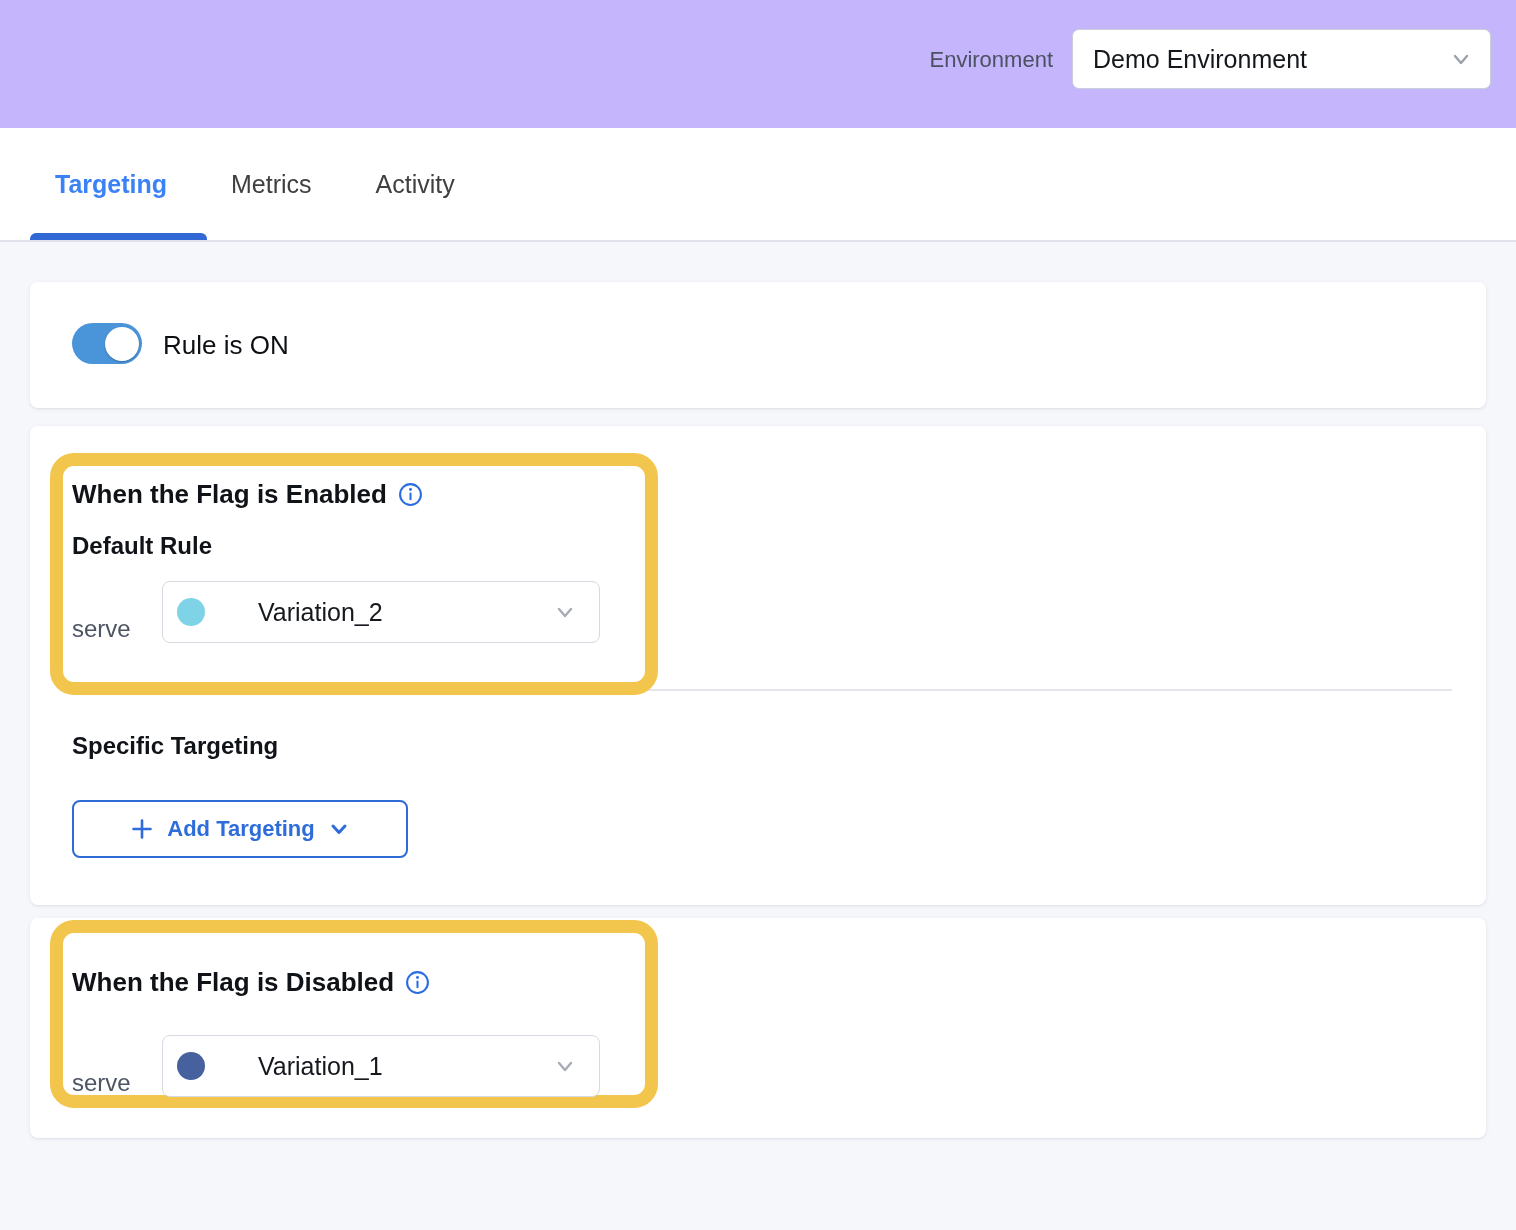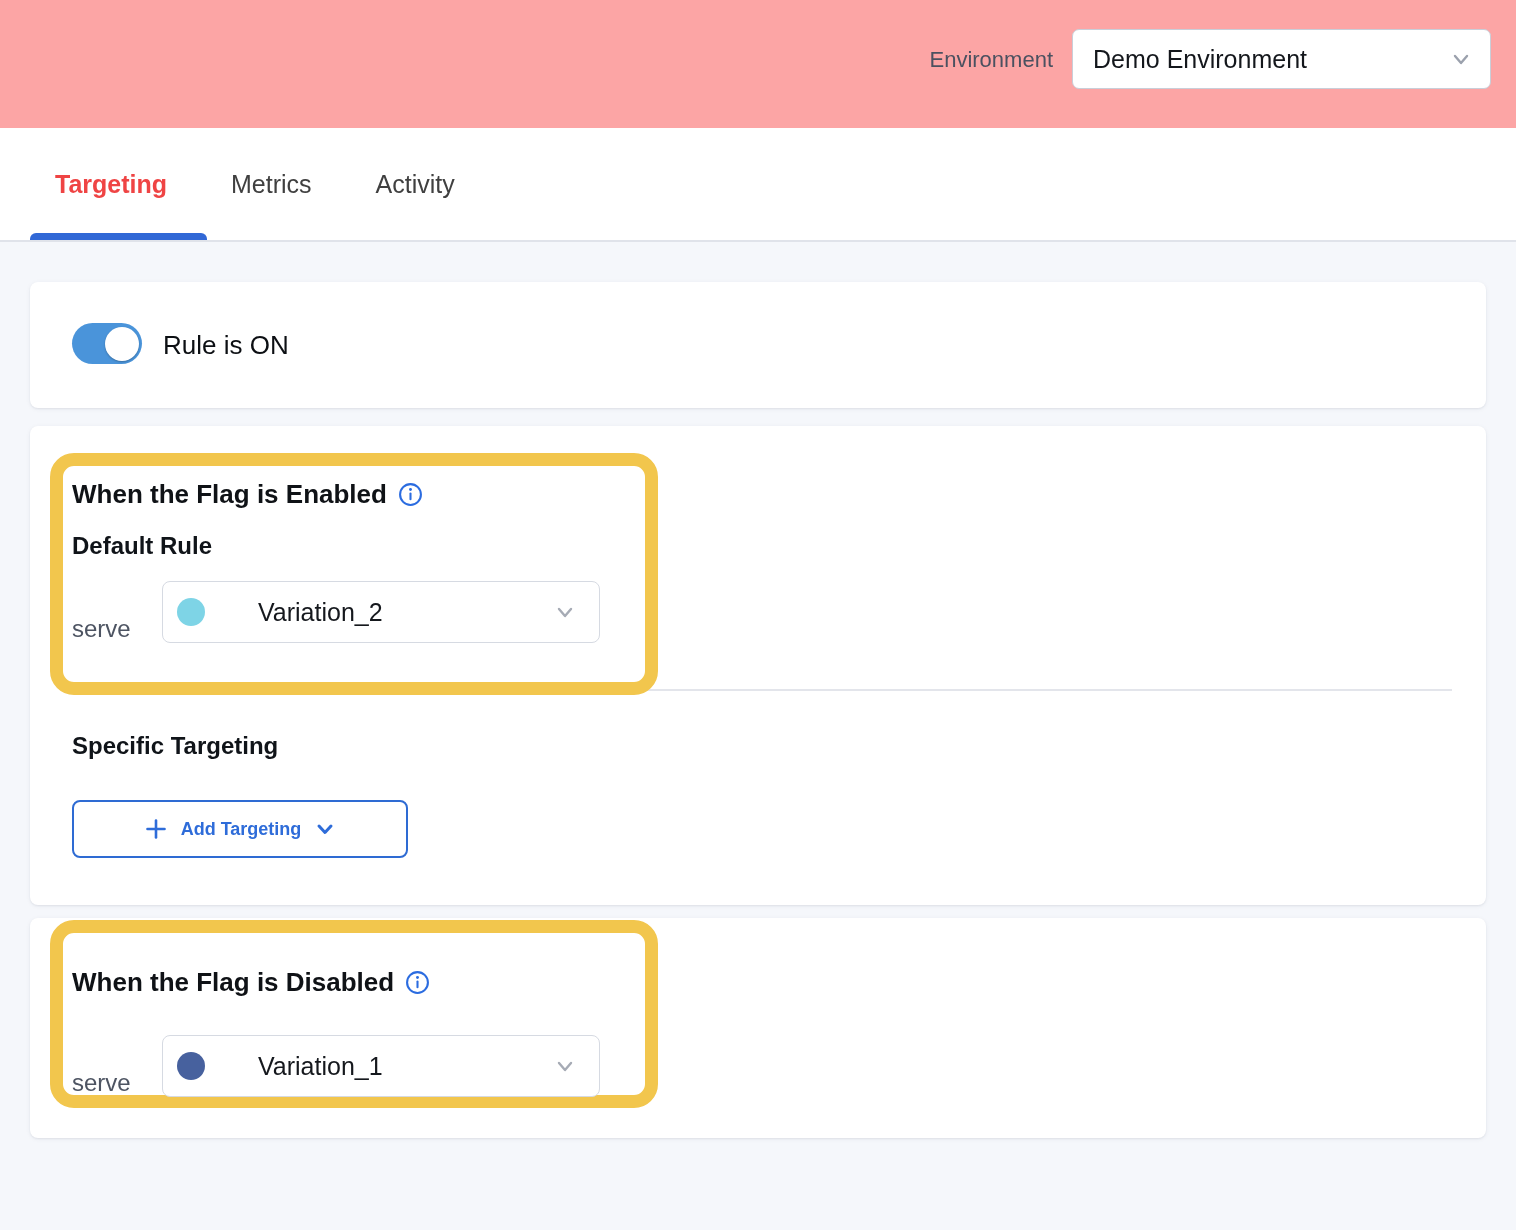--- a/index.html
+++ b/index.html
@@ -8,42 +8,42 @@
     font-family:"Liberation Sans","DejaVu Sans",sans-serif;
     background:#f5f7fb;
     position:relative;
     overflow:hidden;
     color:#15181d;
   }
 
   
   .topbar {
     position:absolute; top:0; left:0; width:1516px; height:132px;
-    background:#fca5a5; border-bottom:2px solid #dfe1ea;
+    background:#c4b5fd; border-bottom:2px solid #dfe1ea;
   }
   .env-label {
     position:absolute; top:47px; right:463px;
     font-size:22px; color:#4b5160; line-height:26px;
   }
   .env-select {
     position:absolute; top:29px; right:25px; width:419px; height:60px;
     background:#fff; border:1.5px solid #c9ced8; border-radius:7px;
     display:flex; align-items:center; padding:0 18px 0 20px;
     cursor:pointer;
   }
   .env-select .value { font-size:25px; color:#14171c; flex:1 1 auto; }
 
   
   .tabbar {
     position:absolute; top:128px; left:0; width:1516px; height:114px;
     background:#ffffff; border-bottom:2px solid #e0e3ea;
     display:flex; align-items:center; padding-left:55px; gap:64px;
   }
   .tab { font-size:25px; color:#404040; cursor:pointer; }
-  .tab.active { color:#ef4444; font-weight:700; }
+  .tab.active { color:#3b82f6; font-weight:700; }
   .tab-underline {
     position:absolute; left:30px; bottom:0; width:177px; height:7px;
     background:#3168d6; border-radius:6px 6px 0 0;
   }
 
   
   .content { position:absolute; top:242px; left:0; width:1516px; height:988px; padding:0 30px; }
   .card {
     background:#ffffff; border-radius:8px;
     box-shadow:0 1px 2px rgba(40,46,70,.07), 0 1px 5px rgba(40,46,70,.06);
@@ -92,21 +92,21 @@
 
   .divider {
     position:absolute; top:263px; left:42px; right:34px; height:2px;
     background:#e3e5eb; z-index:0;
   }
   .specific-title { position:absolute; left:42px; top:306px; font-size:24px; font-weight:700; color:#101419; }
   .add-targeting-btn {
     position:absolute; left:42px; top:374px; width:336px; height:58px;
     border:2px solid #2e6bd3; border-radius:8px; background:transparent;
     display:flex; align-items:center; justify-content:center; gap:13px;
-    color:#2e6cd9; font-size:18px; font-weight:700; cursor:pointer;
+    color:#2e6cd9; font-size:22px; font-weight:700; cursor:pointer;
     font-family:"Liberation Sans","DejaVu Sans",sans-serif;
   }
 
   .chev { flex:0 0 auto; }
   svg { display:block; }
 </style>
 </head>
 <body>
 
 <div class="topbar">

